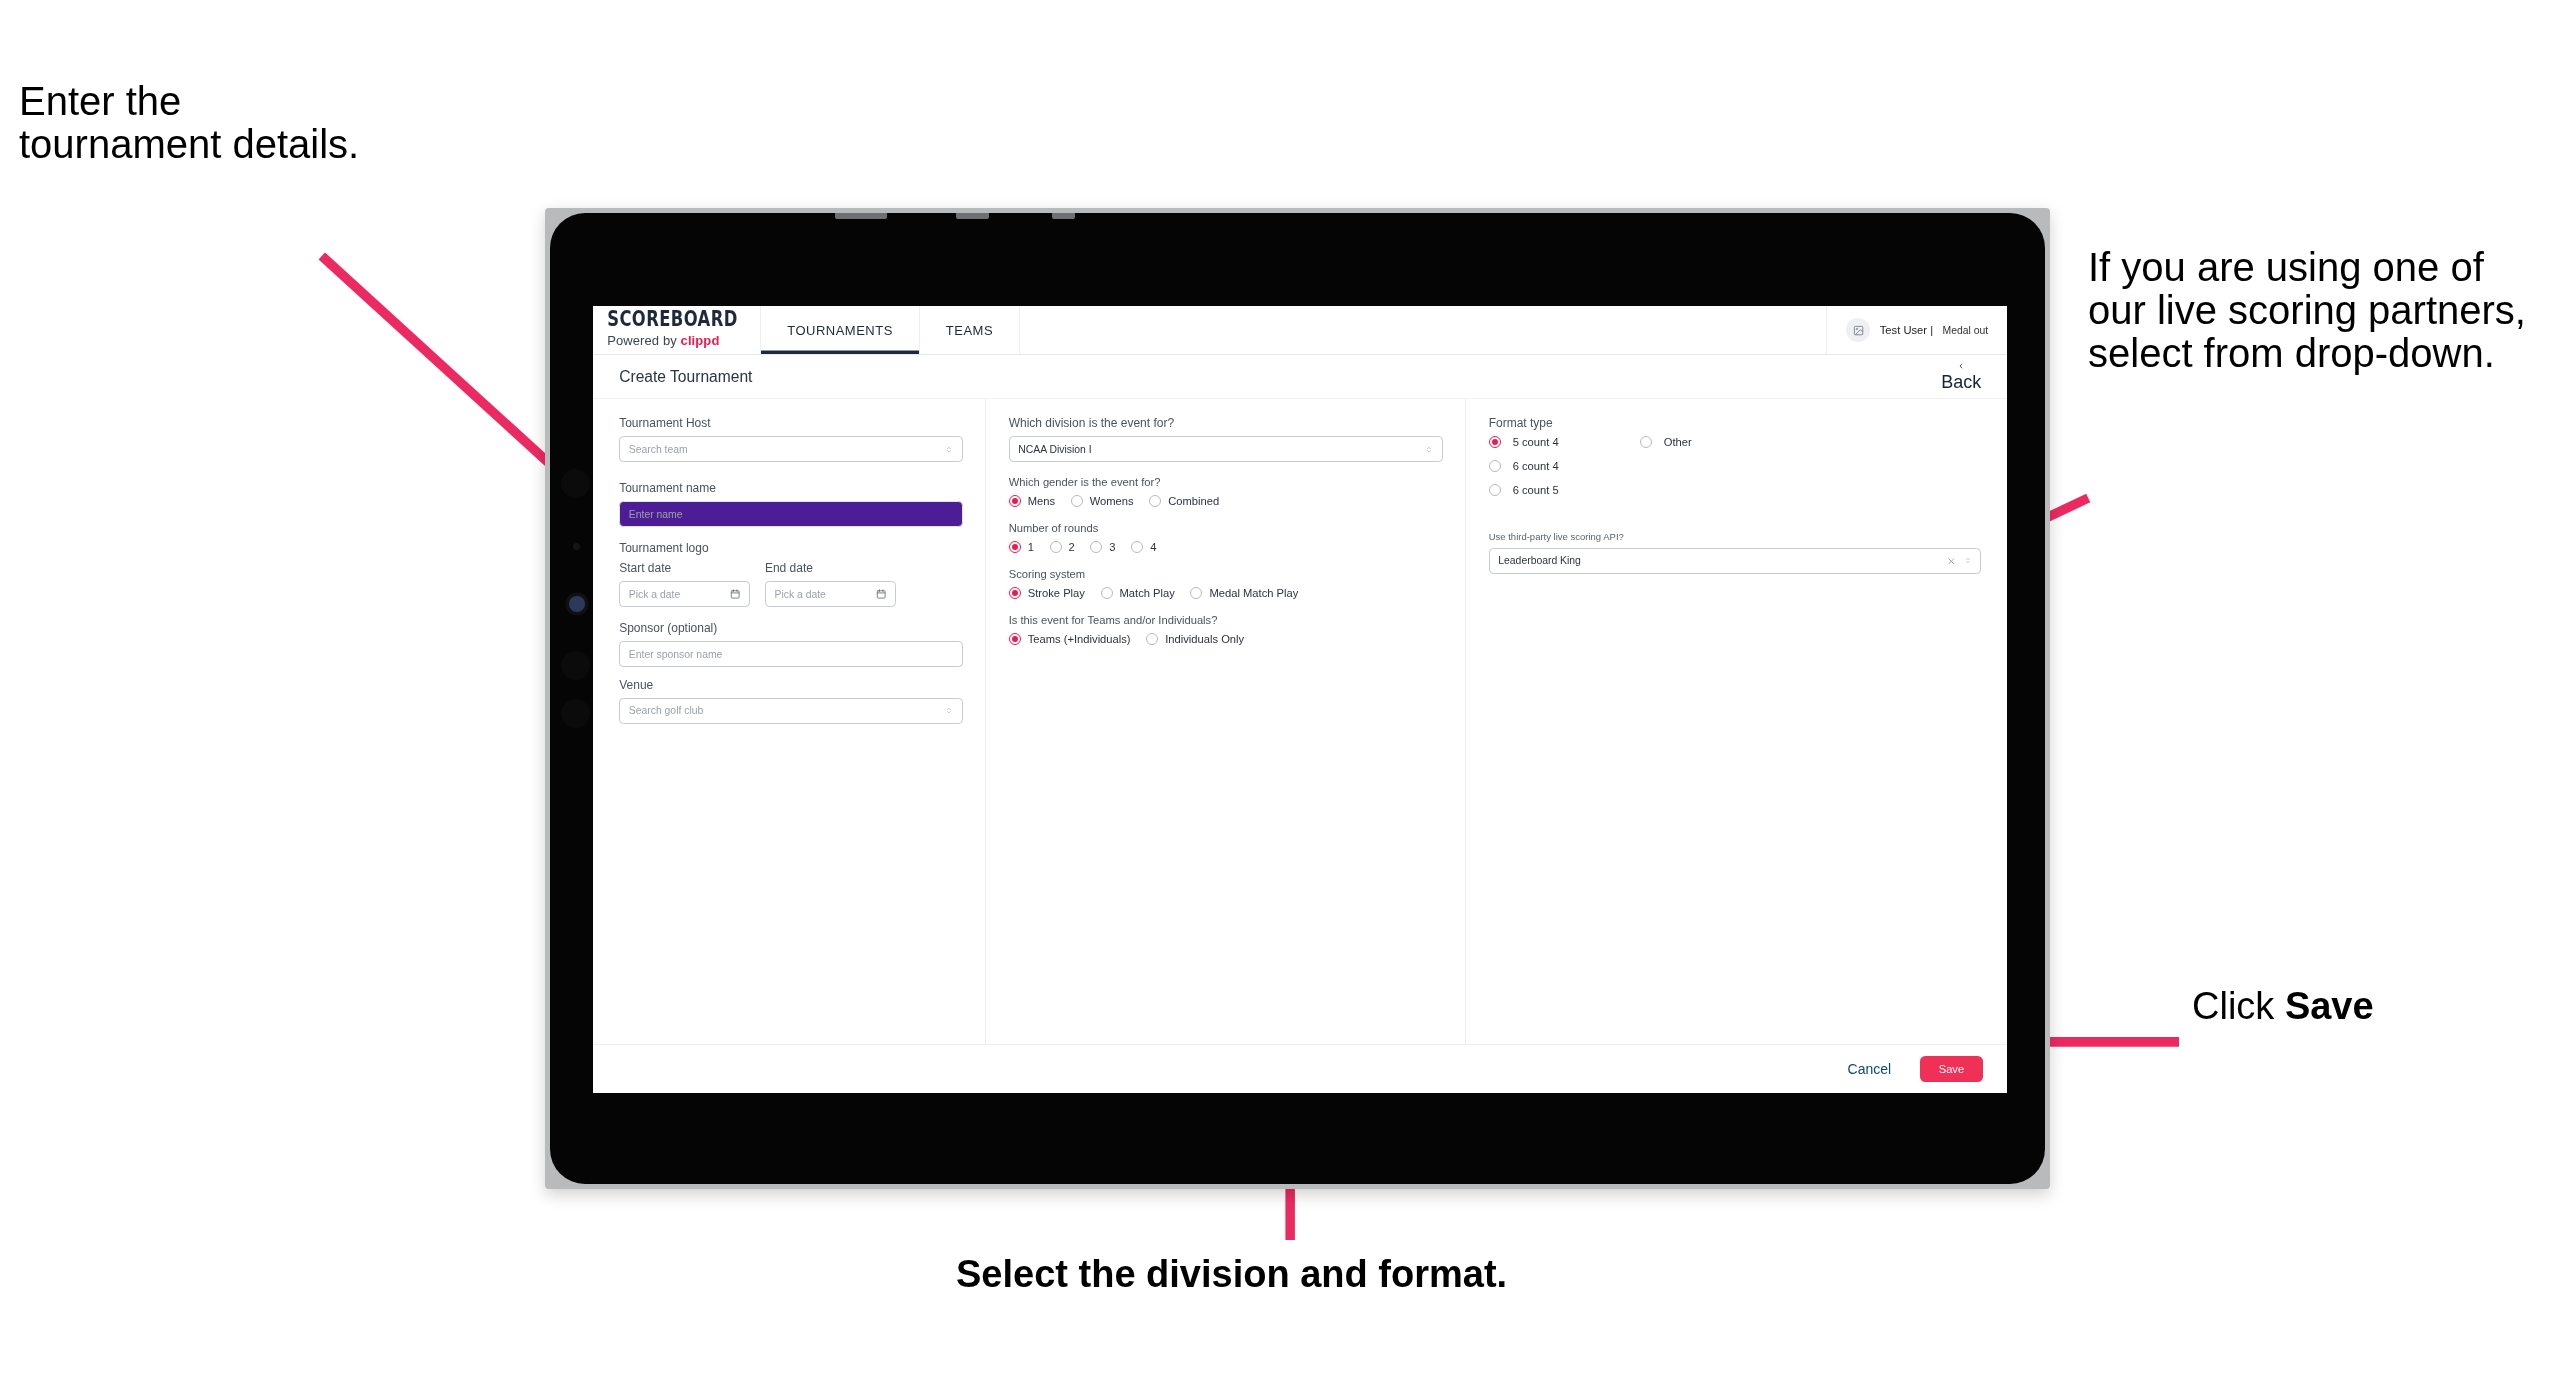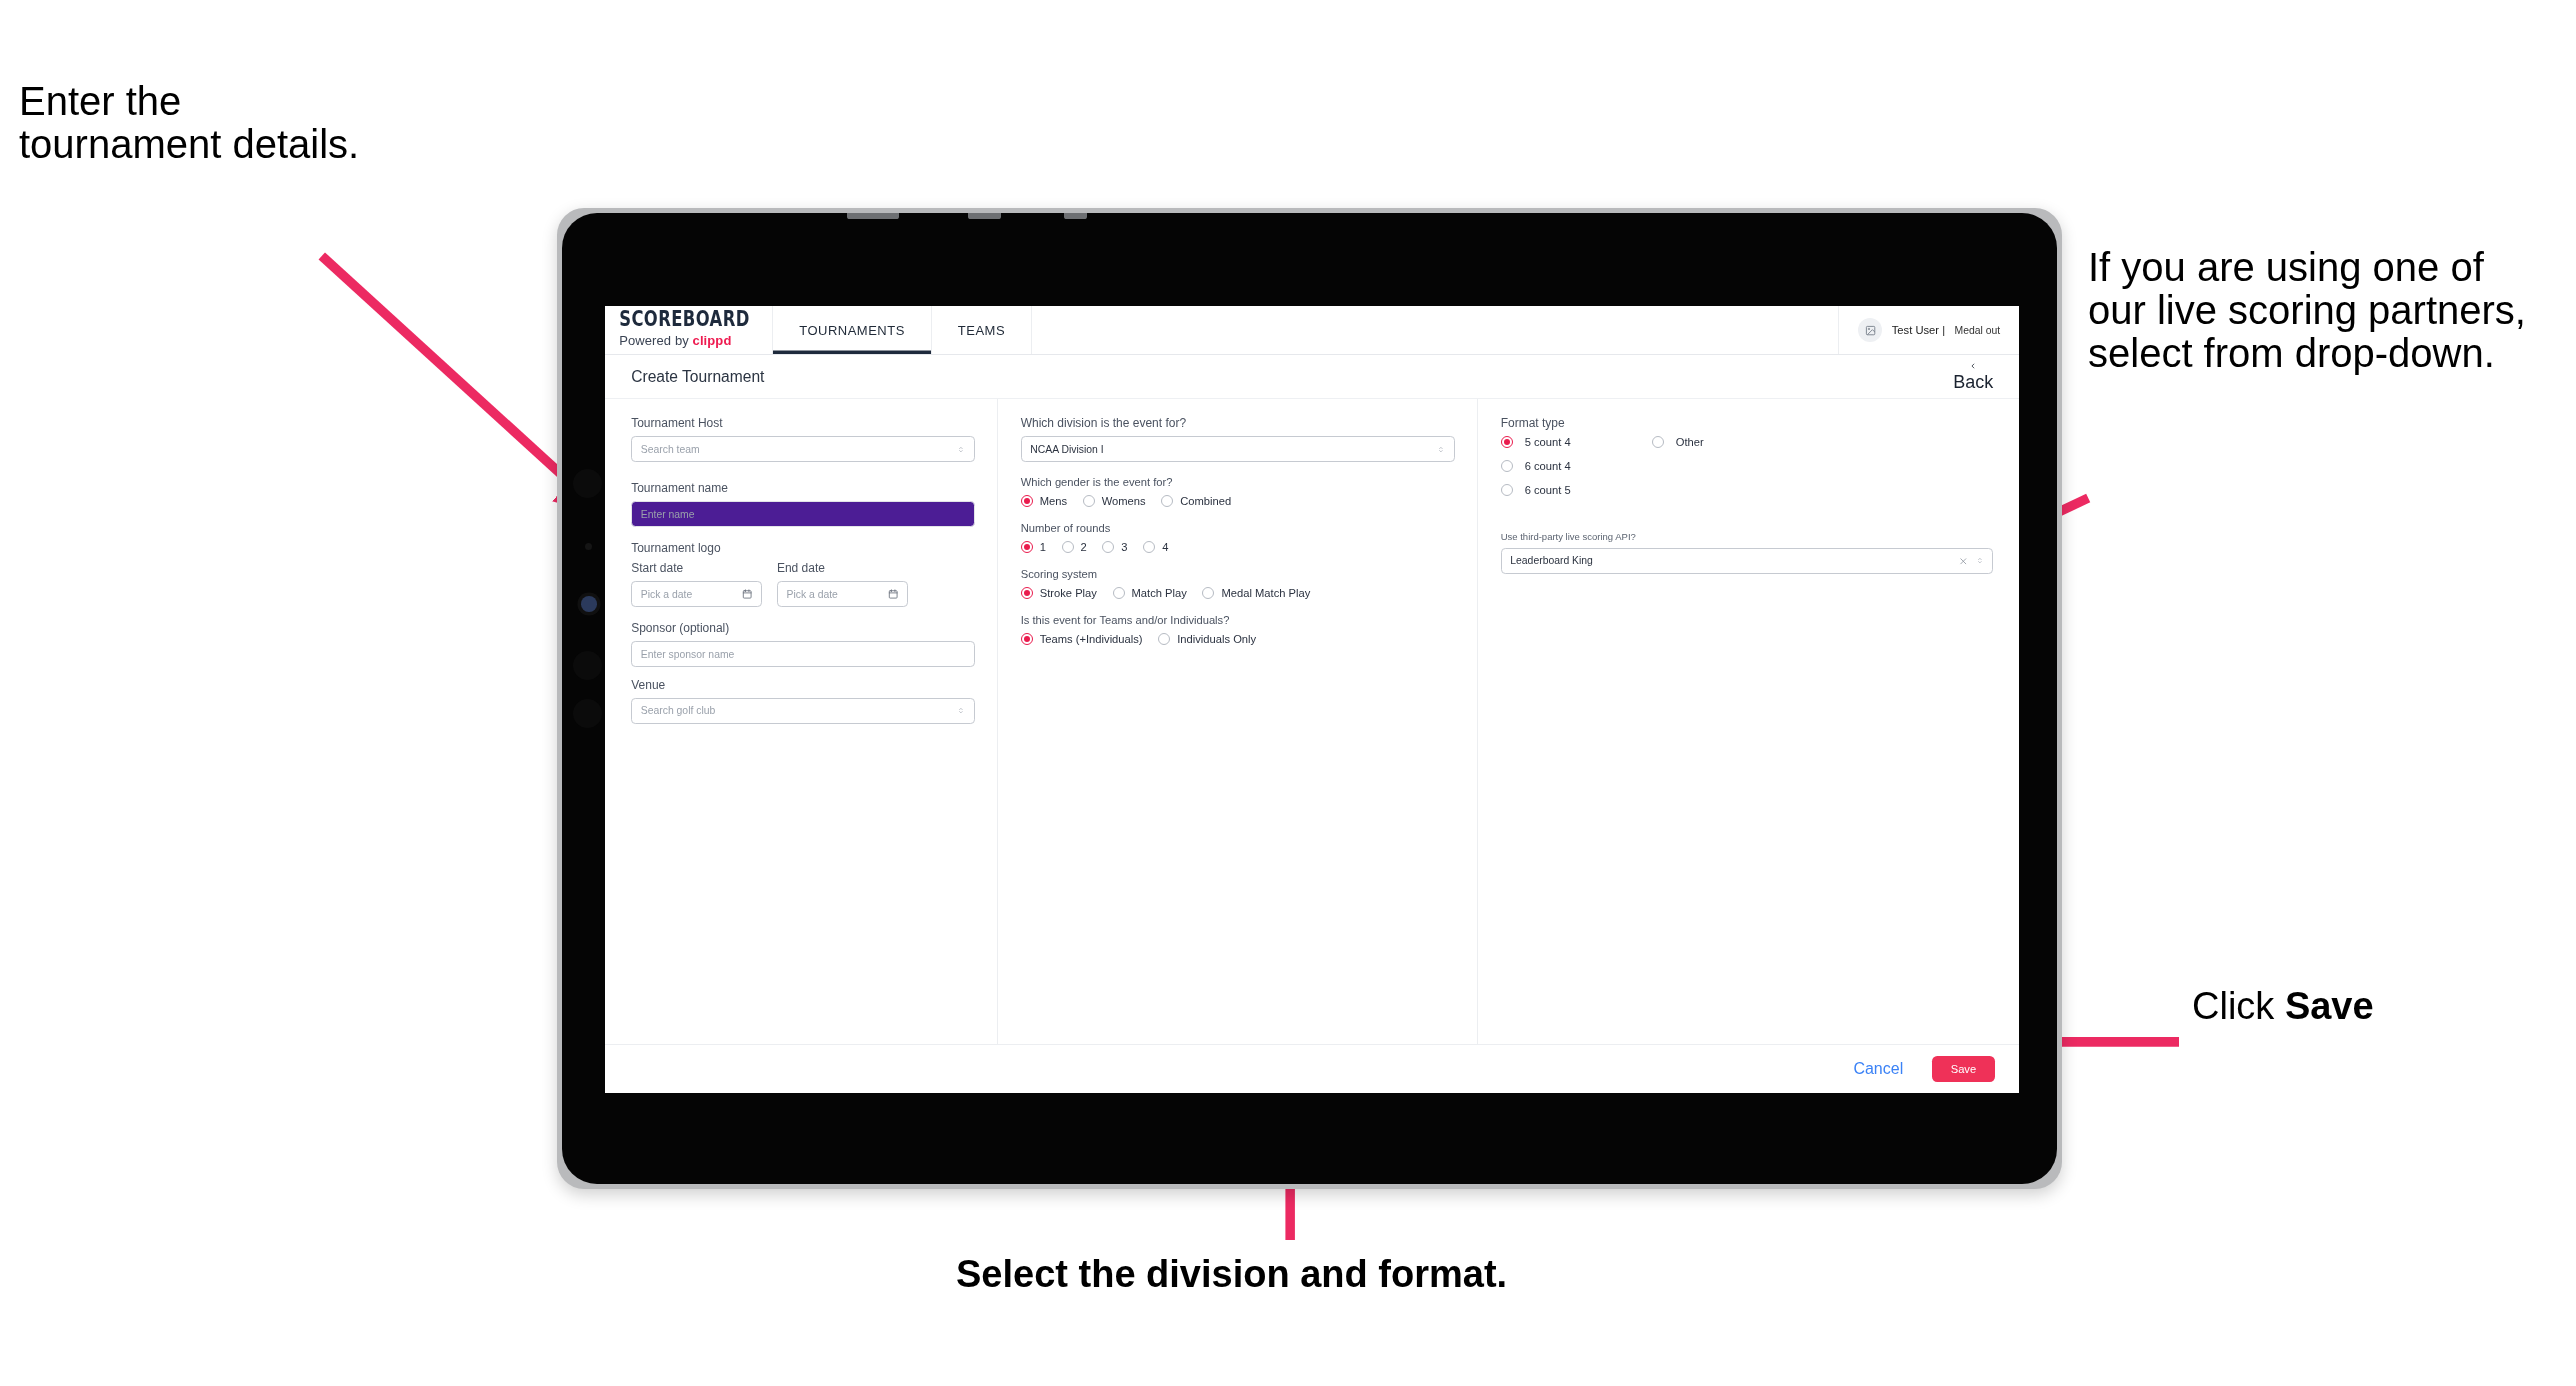--- a/index.html
+++ b/index.html
@@ -10,22 +10,22 @@
   .callout{position:absolute;color:#000;font-size:40px;line-height:1.08;font-weight:400;}
   #callout-left{left:19px;top:80px;width:363px;}
   #callout-right{left:2088px;top:246px;width:450px;}
   #callout-save{left:2192px;top:986px;width:363px;font-size:38px;white-space:nowrap;}
   #callout-save b{font-weight:700;}
   #callout-bottom{left:956px;top:1254px;width:865px;font-size:38px;font-weight:bold;}
 
   .arrow-svg{position:absolute;left:0;top:0;width:2576px;height:1386px;pointer-events:none;}
 
   
-  #tablet{position:absolute;left:557px;top:208px;width:1505px;height:981px;
-          background:#b9babc;border-radius:27px;padding:5.2px;box-sizing:border-box;
+  #tablet{position:absolute;left:545px;top:208px;width:1505px;height:981px;
+          background:#b9babc;border-radius:4px;padding:5.2px;box-sizing:border-box;
           box-shadow:0 5.2px 15.6px rgba(0,0,0,.18);}
   #tablet-screen{position:relative;width:100%;height:100%;background:#050505;
           border-radius:35px;box-sizing:border-box;overflow:hidden;}
 
   .bezel-dot{position:absolute;background:#0b0b0b;border-radius:50%;}
   #bezel-sensor-a{left:10.4px;top:256px;width:29px;height:29px;}
   #bezel-sensor-b{left:22.5px;top:330px;width:7px;height:7px;background:#151515;}
   #bezel-camera{left:19px;top:383px;width:15.6px;height:15.6px;background:#2b3a5c;
           box-shadow:0 0 0 3.5px #101010;}
   #bezel-sensor-c{left:10.4px;top:438px;width:29px;height:29px;}
@@ -106,21 +106,21 @@
   .q-block{margin-bottom:14.7px;}
 
   
   #format-grid{display:flex;gap:0;}
   #format-left{width:151px;}
   .fmt-row{display:flex;align-items:center;gap:12px;margin-bottom:12px;}
 
   
   #footer{height:48px;border-top:0.9px solid #eceef1;display:flex;align-items:center;
           justify-content:flex-end;gap:22.5px;padding:0 24px;flex:none;background:#fff;}
-  #cancel-btn{font-size:16px;color:#3b82f6;cursor:pointer;background:none;border:none;font-family:inherit;}
+  #cancel-btn{font-size:14px;color:#0c4a6e;cursor:pointer;background:none;border:none;font-family:inherit;}
   #save-btn{background:#ef3158;color:#fff;border:none;border-radius:5.2px;font-size:11.2px;
           padding:7px 19px;cursor:pointer;font-family:inherit;}
 </style>
 </head>
 <body>
 
 <svg class="arrow-svg" viewBox="0 0 2979 1603">
   <defs>
     <marker id="ah" viewBox="0 0 10 10" refX="7" refY="5" markerWidth="5.5" markerHeight="5.5" orient="auto-start-reverse">
       <path d="M 0 0 L 10 5 L 0 10 z" fill="#ec2a62"></path>

